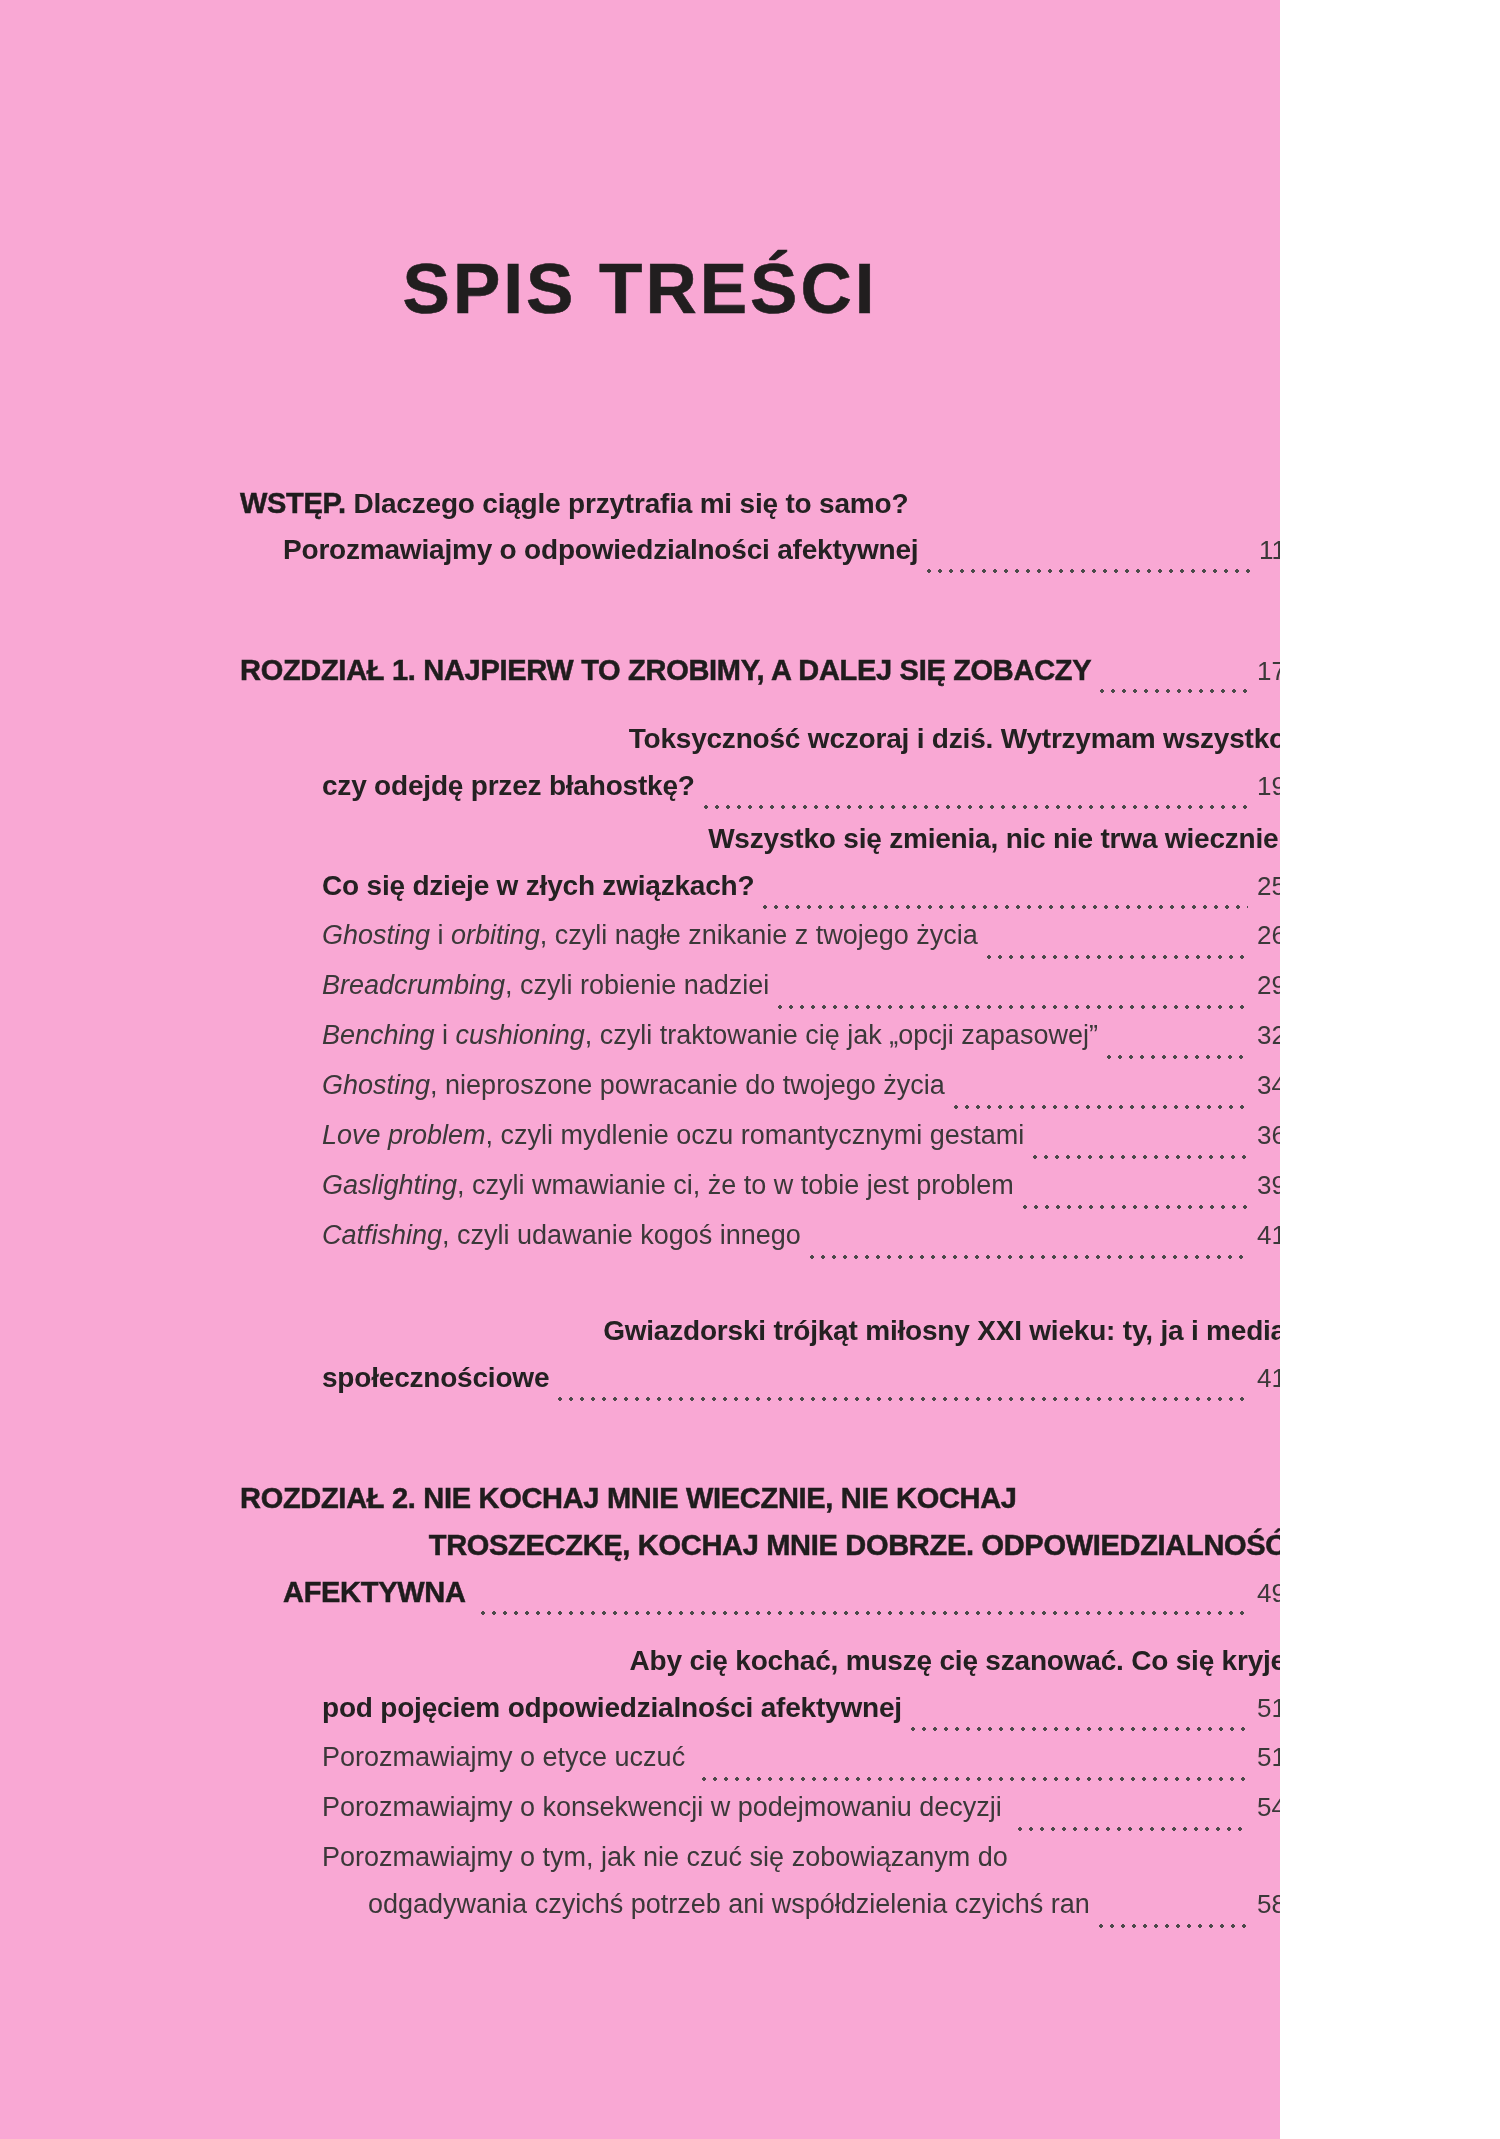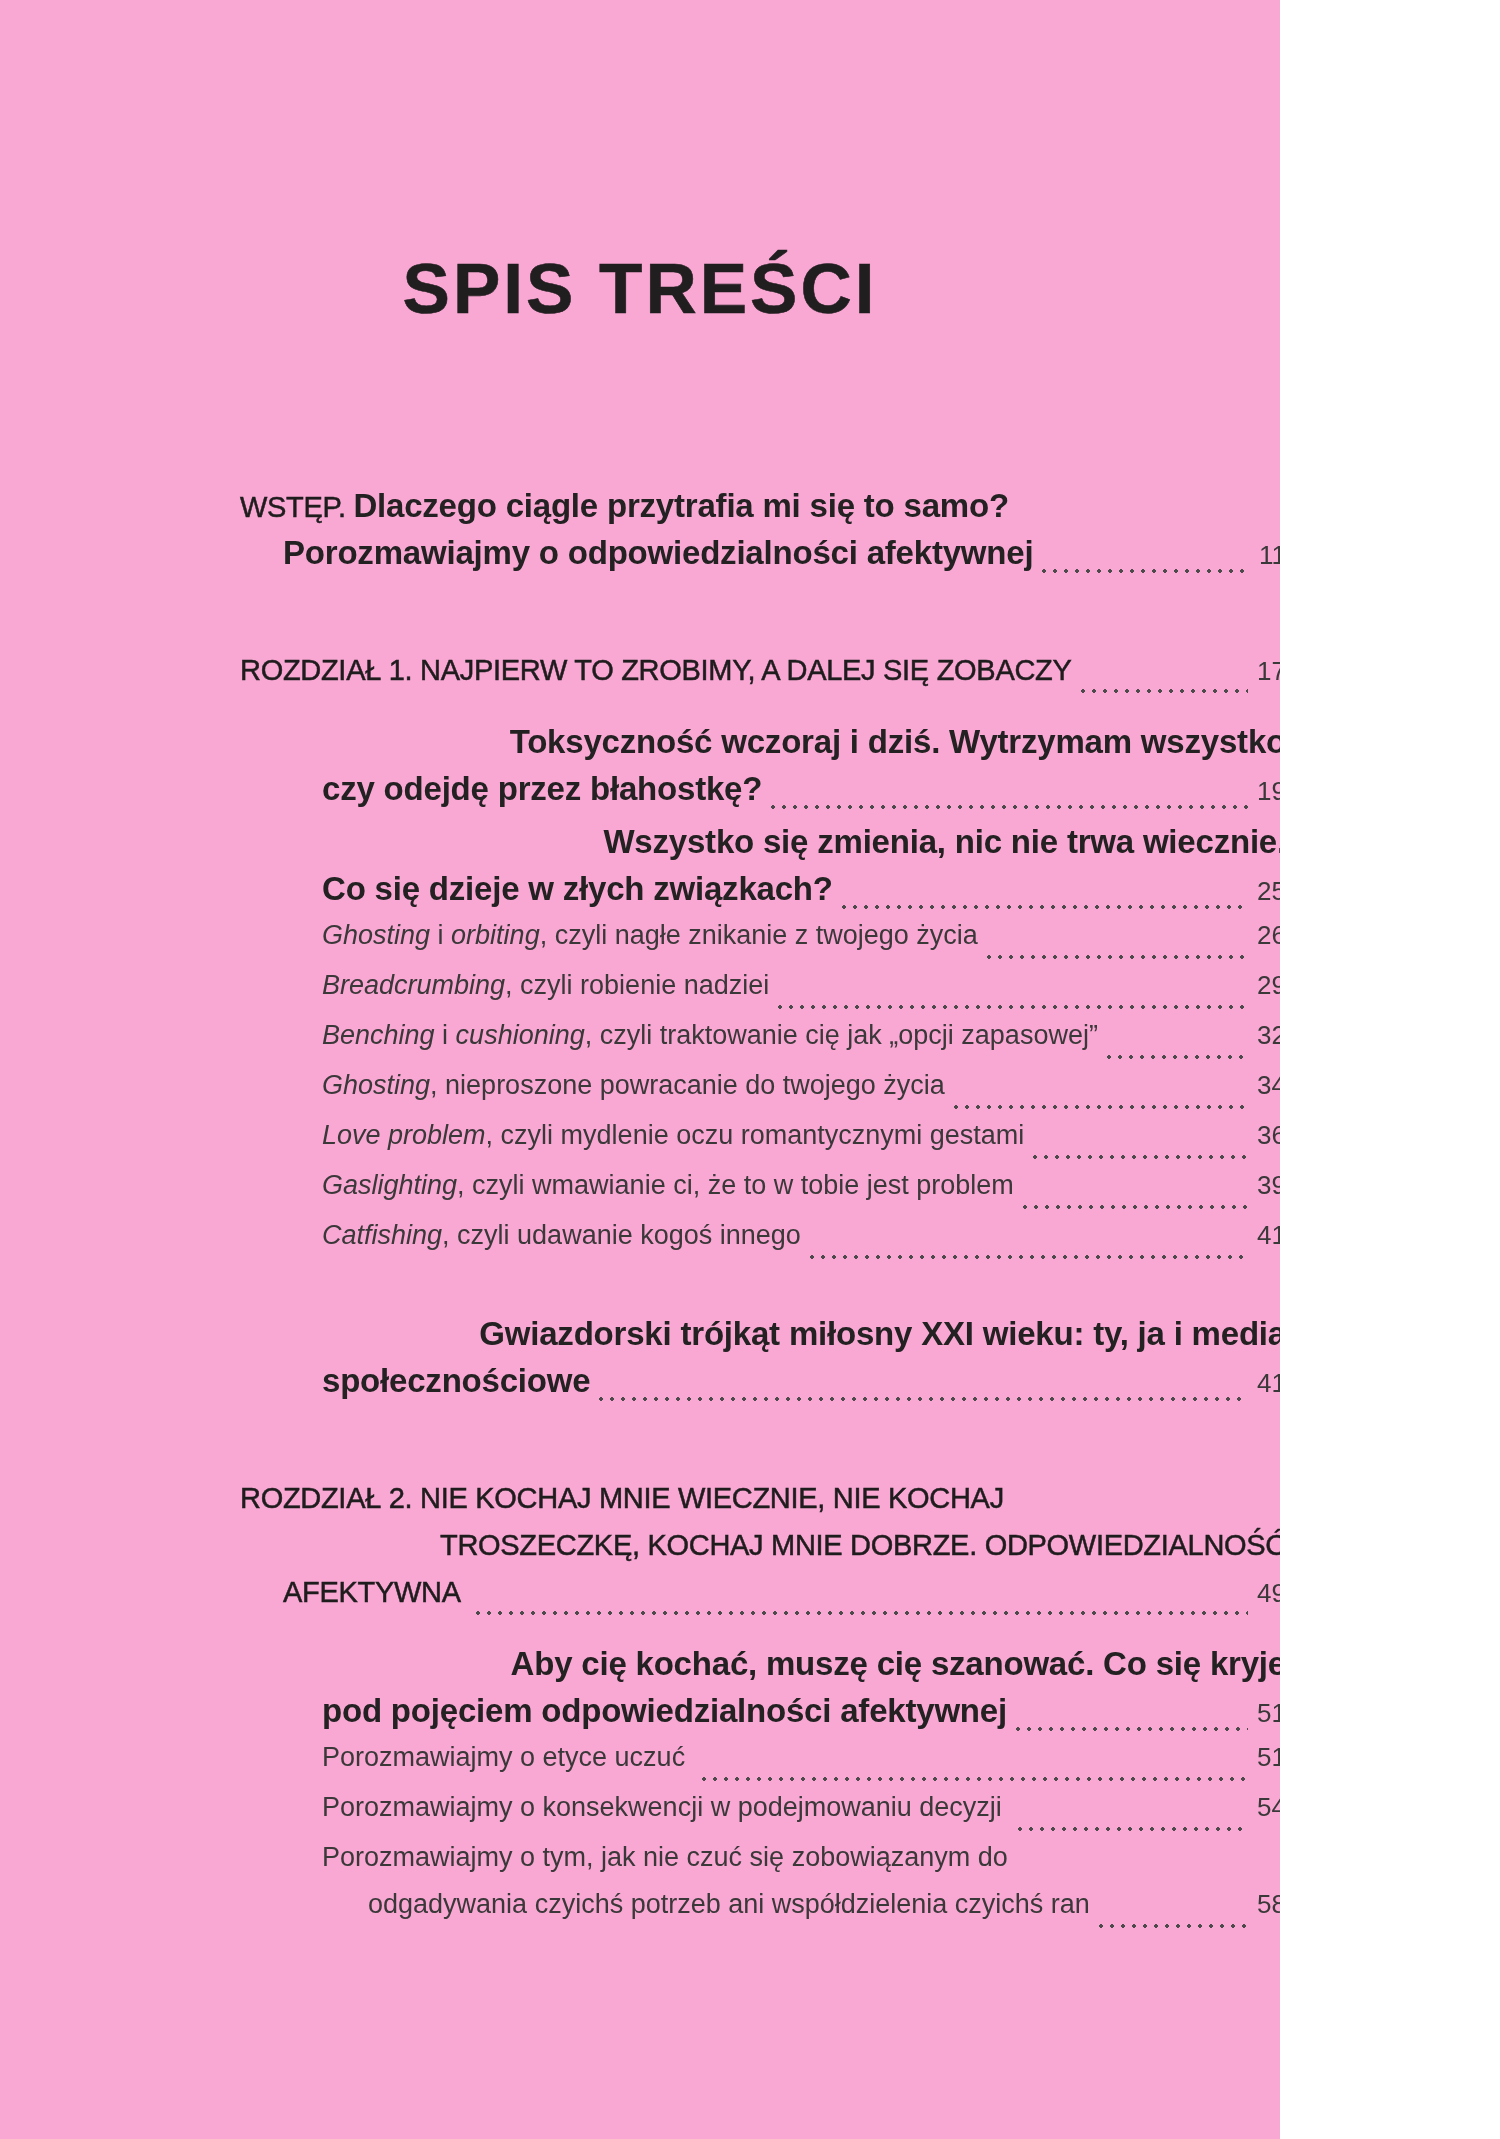--- a/index.html
+++ b/index.html
@@ -44,27 +44,27 @@
     white-space: nowrap;
   }
   .indent-0 { padding-left: 0; }
   .indent-1 { padding-left: 43px; justify-content: flex-end; }
   .indent-2 { padding-left: 82px; }
   .indent-3 { padding-left: 128px; }
 
   .seg { white-space: pre; }
   .seg.xbold {
     font-size: 29px;
-    font-weight: 400;
+    font-weight: 700;
     letter-spacing: -0.3px;
     color: #1f1c1d;
     -webkit-text-stroke: 0.5px #1f1c1d;
   }
   .seg.bold {
-    font-size: 33px;
+    font-size: 28px;
     font-weight: 700;
     letter-spacing: -0.2px;
     color: #242122;
   }
   .seg.regular {
     font-size: 27px;
     font-weight: 400;
     color: #3b3839;
   }
   .seg.italic {

